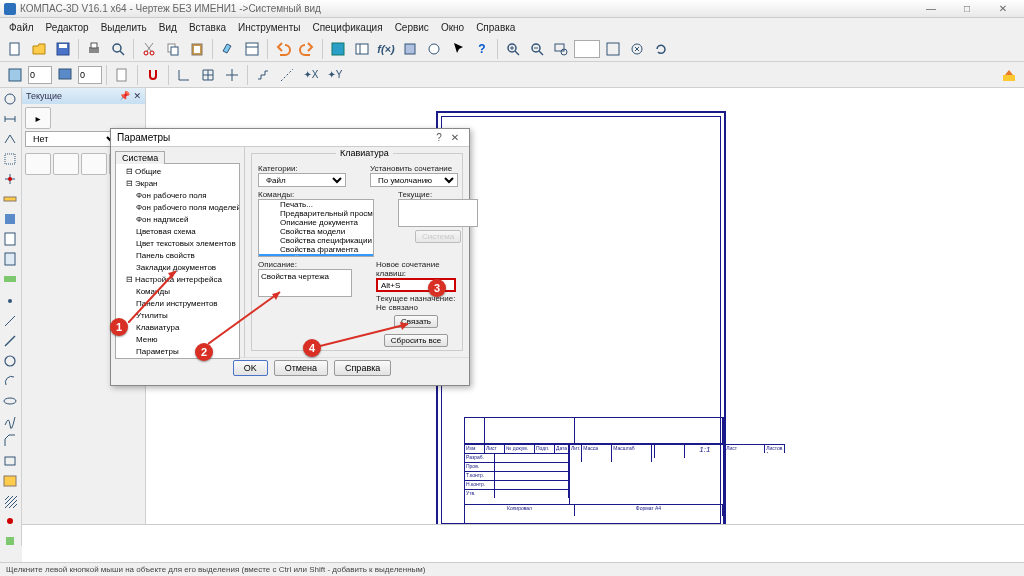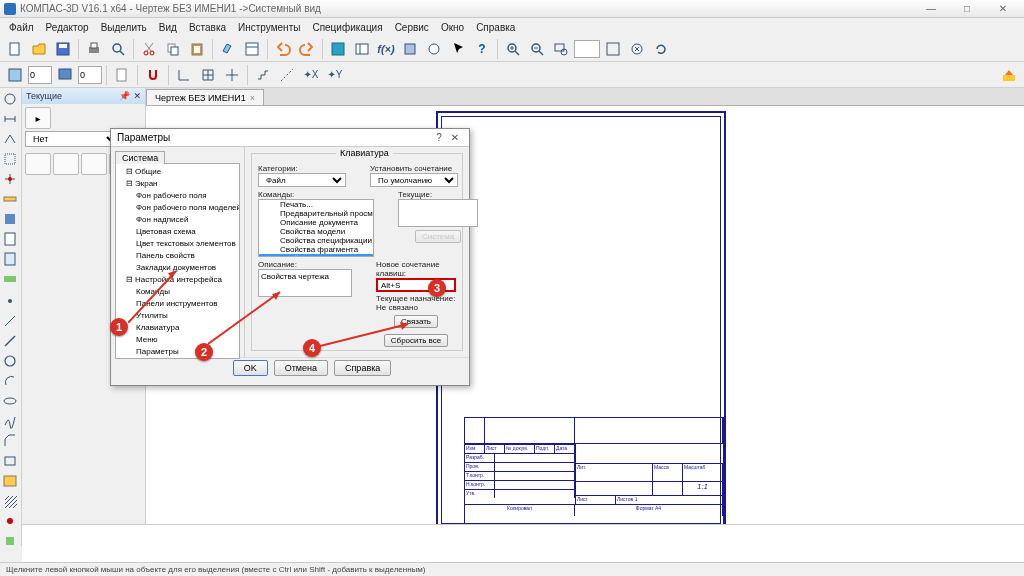--- a/index.html
+++ b/index.html
@@ -470,26 +470,20 @@
       <div class="pb"></div>
       <div class="pb"></div>
       <div class="pb"></div>
       <div class="pb">
           <span class="help-icon">?</span>
         </div>
     </div>
   </div>
 
   <div class="workspace">
-    <div class="tab-strip">
-      <div class="doc-tab">
-        <span>Чертеж БЕЗ ИМЕНИ1</span>
-        <span class="x">×</span>
-      </div>
-    </div>
     <div class="canvas-area">
       <div class="drawing-frame">
         <div class="inner-frame"></div>
         <div class="title-block">
           <div style="height:26px;border-bottom:1px solid #1a1a8a;display:flex;">
             <div class="cell" style="width:20px;"></div>
             <div class="cell" style="width:90px;"></div>
             <div class="cell" style="flex:1;"></div>
           </div>
           <div style="display:flex;height:60px;">
@@ -515,21 +509,21 @@
                 </div>
               <div class="tline" style="display:flex;">
                   <div class="cell" style="width:30px;">Н.контр.</div>
                   <div class="cell" style="flex:1;"></div>
                 </div>
               <div class="tline" style="display:flex;">
                   <div class="cell" style="width:30px;">Утв.</div>
                   <div class="cell" style="flex:1;"></div>
                 </div>
             </div>
-            <div style="flex:1;border-left:1px solid #1a1a8a;display:flex;flex-direction:column;">
+            <div style="flex:1;border-left:1px solid #1a1a8a;display:flex;">
               <div style="flex:1;"></div>
               <div style="height:18px;border-top:1px solid #1a1a8a;display:flex;">
                 <div class="cell" style="flex:1;">Лит.</div>
                 <div class="cell" style="width:30px;">Масса</div>
                 <div class="cell" style="width:40px;">Масштаб</div>
               </div>
               <div style="height:14px;border-top:1px solid #1a1a8a;display:flex;">
                 <div class="cell" style="flex:1;"></div>
                 <div class="cell" style="width:30px;"></div>
                 <div class="cell" style="width:40px;font-size:8px;text-align:center;font-style:italic;">1:1</div>

